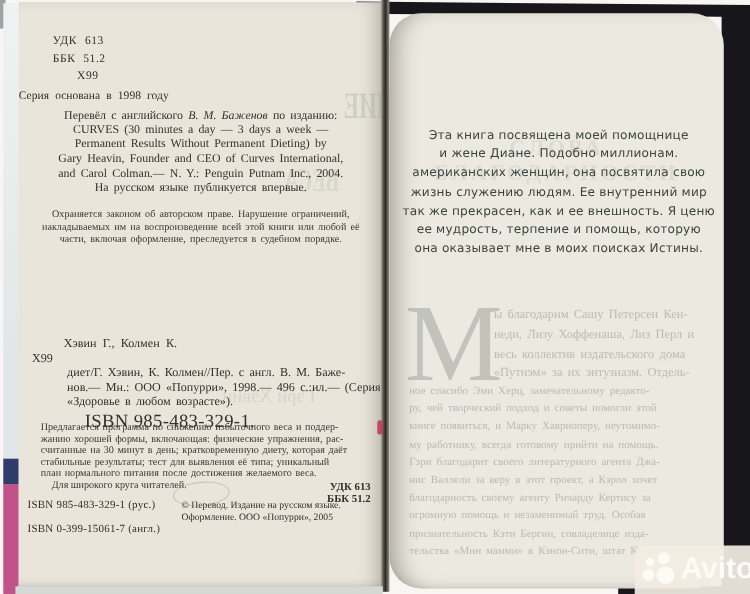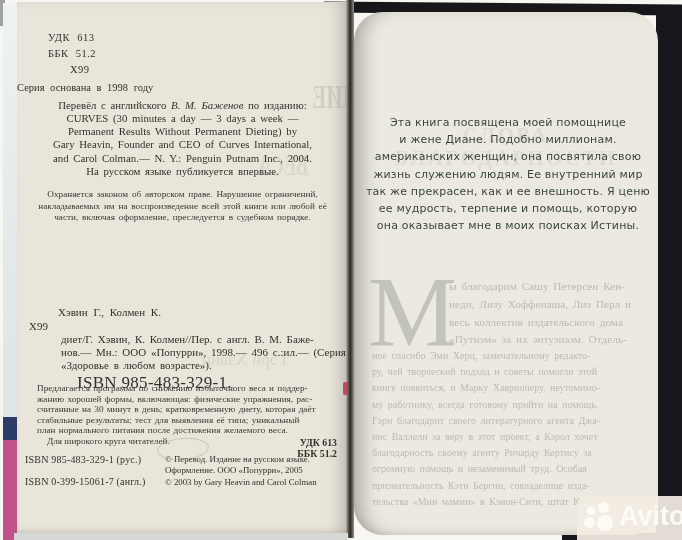--- a/index.html
+++ b/index.html
@@ -140,21 +140,20 @@
 
     <div class="abs udk-footer">
       <div>УДК 613</div>
       <div>ББК 51.2</div>
     </div>
 
     <div class="abs isbn-rus">ISBN 985-483-329-1 (рус.)</div>
     <div class="abs isbn-rus-note lines">© Перевод. Издание на русском языке.
 Оформление. ООО «Попурри», 2005</div>
     <div class="abs isbn-eng">ISBN 0-399-15061-7 (англ.)</div>
-    <div class="abs isbn-eng-note">© 2003 by Gary Heavin and Carol Colman</div>
 
     <div class="abs stamp-oval"></div>
   </div>
 
   <div class="abs gutter"></div>
   <div class="abs gutter-red-mark"></div>
 
   <div class="abs right-page">
 
     <div class="abs ghost-heading">СЛОВА БЛАГОДАРНОСТИ</div>

